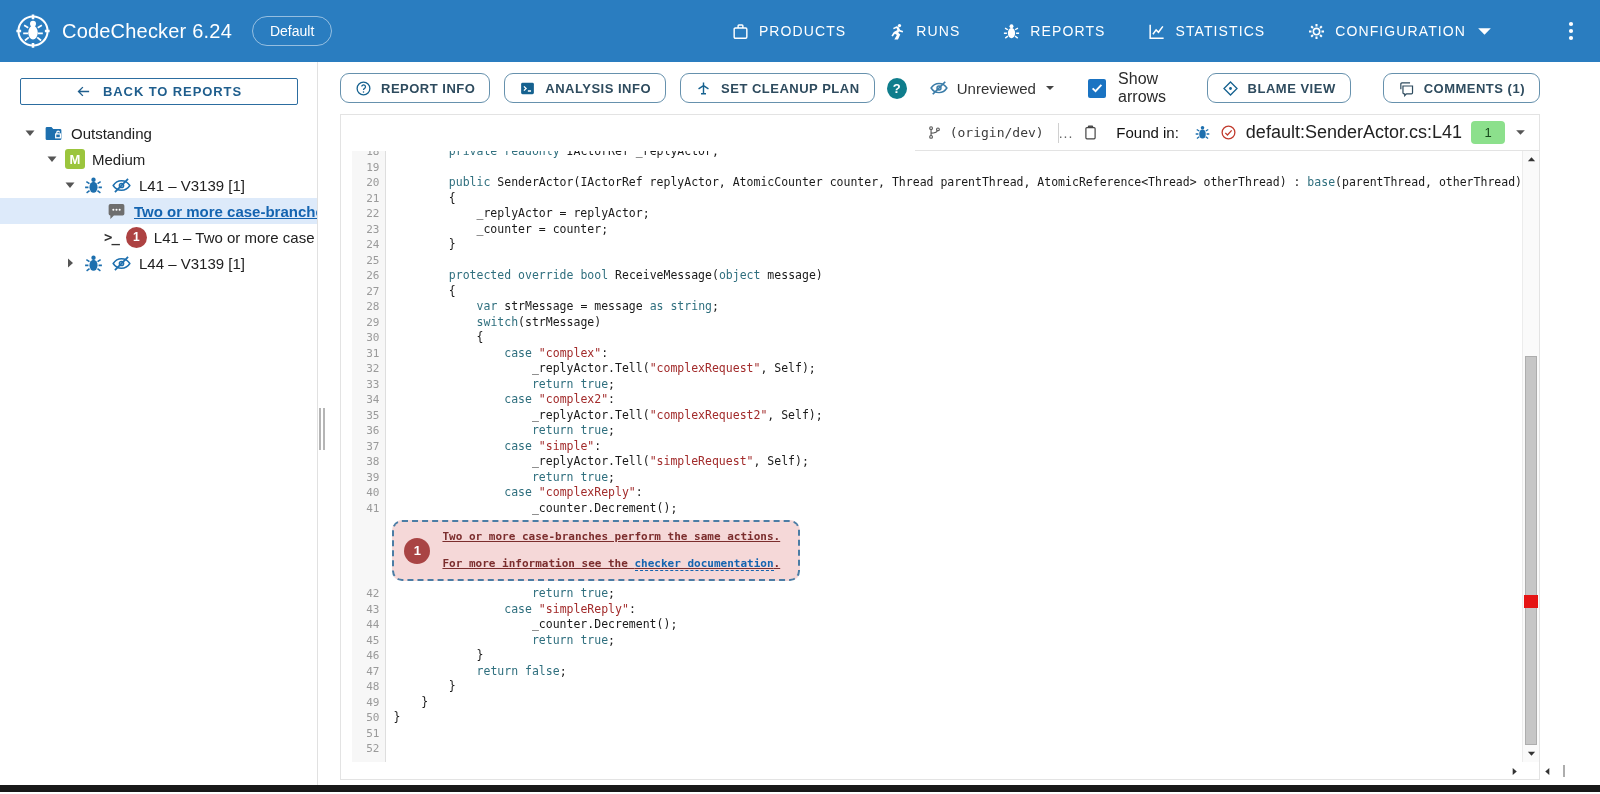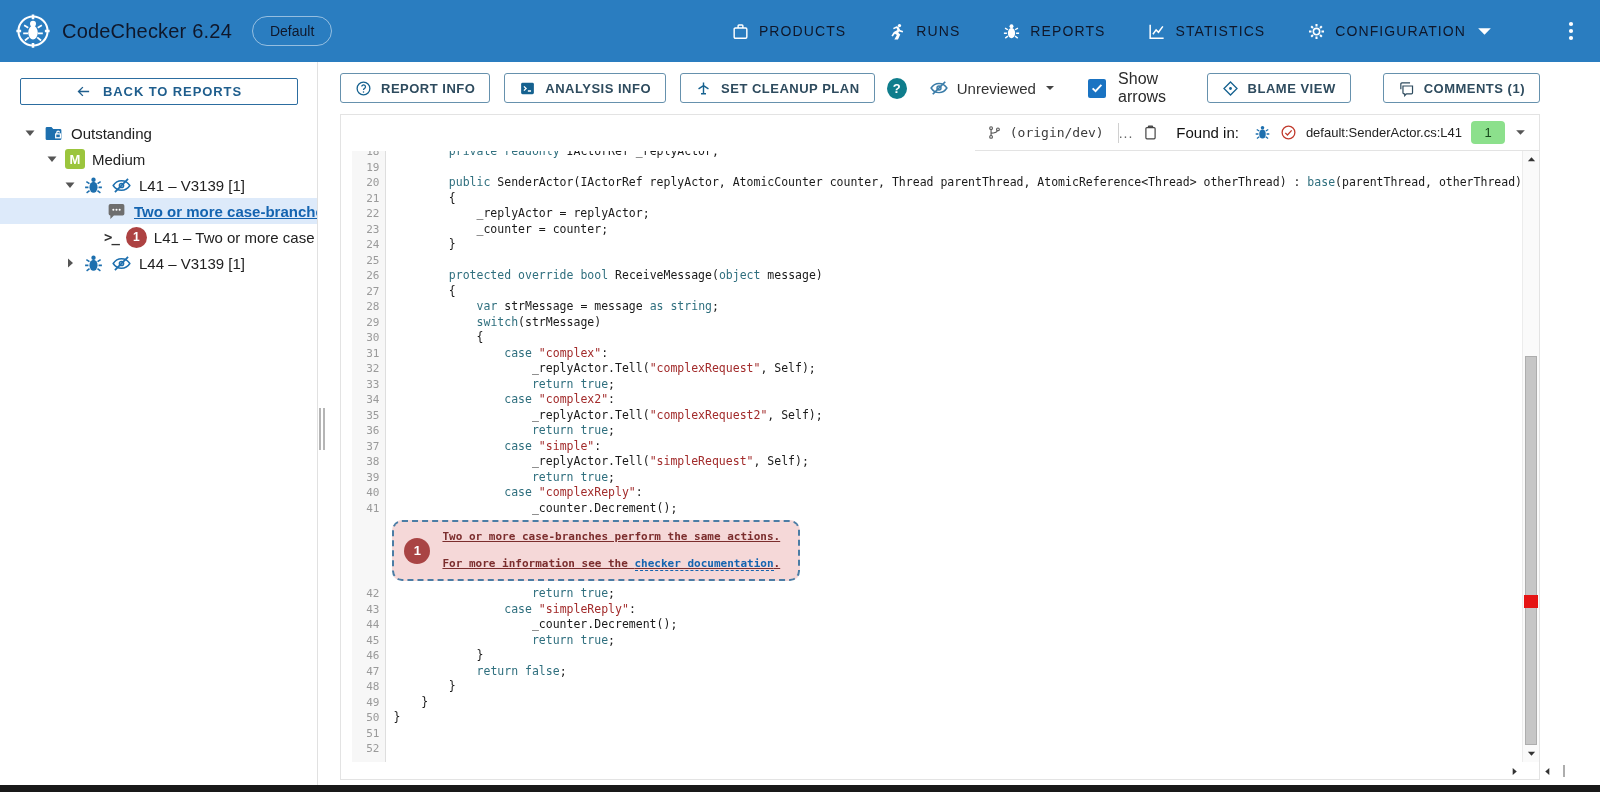--- a/index.html
+++ b/index.html
@@ -1,19 +1,19 @@
 <!DOCTYPE html>
 <html><head>
 <meta charset="utf-8">
 <style>
   * { margin:0; padding:0; box-sizing:border-box; }
   html,body { width:1600px; height:794px; overflow:hidden; font-family:"Liberation Sans",sans-serif; background:#fff; position:relative; }
 
   
-  .navbar { height:62px; background:#2a7dc0; display:flex; align-items:center; padding:0 20px 0 14px; color:#0f172a; }
+  .navbar { height:62px; background:#2a7dc0; display:flex; align-items:center; padding:0 20px 0 14px; color:#ffffff; }
   .logo-badge { width:38px; height:38px; margin-right:10px; flex:none; }
   .brand-text { font-size:20px; letter-spacing:.2px; white-space:nowrap; }
   .pill { margin-left:20px; border:1px solid rgba(255,255,255,.5); border-radius:17px; padding:6px 17px; font-size:14px; cursor:pointer; }
   .nav-right { margin-left:auto; display:flex; align-items:center; gap:42px; font-size:14px; letter-spacing:1.1px; }
   .nav-item { display:flex; align-items:center; gap:9px; cursor:pointer; white-space:nowrap; }
   .nav-item svg { width:19px; height:19px; }
   .caret-w { width:11px; height:11px; }
   .kebab { margin-left:26px; cursor:pointer; display:flex; align-items:center; }
 
   
@@ -30,42 +30,42 @@
   .ti { width:21px; height:21px; flex:none; }
   .sev-badge { width:20px; height:20px; background:#9bc53d; color:#fff; border-radius:3px; font-size:13px; font-weight:bold; display:flex; align-items:center; justify-content:center; flex:none; }
   .red-badge { width:21px; height:21px; border-radius:50%; background:#ad4242; color:#fff; font-size:12px; font-weight:bold; display:flex; align-items:center; justify-content:center; flex:none; }
   .step-link { color:#1464b0; font-weight:bold; text-decoration:underline; }
   .term-glyph { font-family:"DejaVu Sans Mono",monospace; font-weight:bold; font-size:14px; color:#333; letter-spacing:-1px; }
   .resize-handle { position:absolute; top:346px; right:-12px; width:10px; height:42px; display:flex; gap:2px; cursor:col-resize; }
   .resize-handle i { display:block; width:2px; height:100%; background:#b5b5b5; }
 
   
   .main-toolbar { height:52px; display:flex; align-items:center; padding:0 18px 0 22px; }
-  .obtn { height:30px; border:1px solid #6691ad; border-radius:3px; background:#fff; display:flex; align-items:center; gap:9px; padding:0 14px; font-size:13px; font-weight:bold; color:#2e4b5e; letter-spacing:.5px; cursor:pointer; white-space:nowrap; }
+  .obtn { height:30px; border:1px solid #6691ad; border-radius:9px; background:#fff; display:flex; align-items:center; gap:9px; padding:0 14px; font-size:13px; font-weight:bold; color:#2e4b5e; letter-spacing:.5px; cursor:pointer; white-space:nowrap; }
   .obtn svg { width:17px; height:17px; }
   .obtn + .obtn { margin-left:14px; }
   .help-dot { width:21px; height:21px; border-radius:50%; background:#0f7d8c; color:#fff; font-size:13px; font-weight:bold; display:flex; align-items:center; justify-content:center; margin-left:12px; cursor:pointer; }
   .review-group { display:flex; align-items:center; gap:8px; margin-left:22px; font-size:15px; color:#333; cursor:pointer; }
   .review-group svg.eye { width:20px; height:20px; }
   .arrows-group { display:flex; align-items:center; gap:12px; margin-left:32px; font-size:16px; color:#2b2b2b; }
   .checkbox { width:19px; height:19px; border-radius:2px; background:#1a73c2; display:flex; align-items:center; justify-content:center; cursor:pointer; }
   .checkbox svg { width:14px; height:14px; }
   .spacer { flex:1; }
   .tb-right { display:flex; align-items:center; gap:18px; margin-right:42px; }
 
   
   .code-panel { margin-left:22px; width:1200px; height:666px; border:1px solid #e3e3e3; display:flex; flex-direction:column; background:#fff;align-items:flex-end; }
   .code-header { height:36px; flex:none; border-bottom:1px solid #e3e3e3; display:flex; align-items:center; padding:0 12px 0 12px; }
   .branch { display:flex; align-items:center; gap:8px; font-family:"DejaVu Sans Mono",monospace; font-size:13px; color:#3c3c3c; }
   .branch svg { width:15px; height:15px; color:#555; }
   .vsep { width:1px; height:20px; background:#d0d0d0; margin-left:14px; }
   .fi-right { margin-left:auto; display:flex; align-items:center; gap:9px; }
   .fi-ellipsis { color:#666; font-size:14px; letter-spacing:1px; cursor:pointer; }
   .fi-label { font-size:15px; color:#111; margin:0 6px 0 8px; }
-  .fi-file { font-size:13px; color:#222; }
+  .fi-file { font-size:18px; color:#222; }
   .green-badge { min-width:34px; height:23px; background:#8ce08c; border-radius:4px; color:#17491c; font-size:13px; display:flex; align-items:center; justify-content:center; padding:0 8px; }
   .fi-right svg.sm { width:17px; height:17px; }
 
   .code-body { flex:1; display:flex; position:relative; overflow:hidden; }
   .code-col { flex:1; min-width:0; position:relative; overflow:hidden; }
   .gutter-bg { position:absolute; left:0; top:0; bottom:0; width:34px; background:#f7f7f7; border-right:1px solid #dedede; }
   .code-scroll { position:relative; margin-top:-7px; }
   .code-line { display:flex; height:15.5px; line-height:15.5px; font-family:"DejaVu Sans Mono",monospace; font-size:11.5px; white-space:pre; }
   .ln { width:34px; flex:none; padding-right:7px; text-align:right; color:#9a9a9a; font-size:11px; cursor:pointer; }
   .lt { padding-left:7px; }

